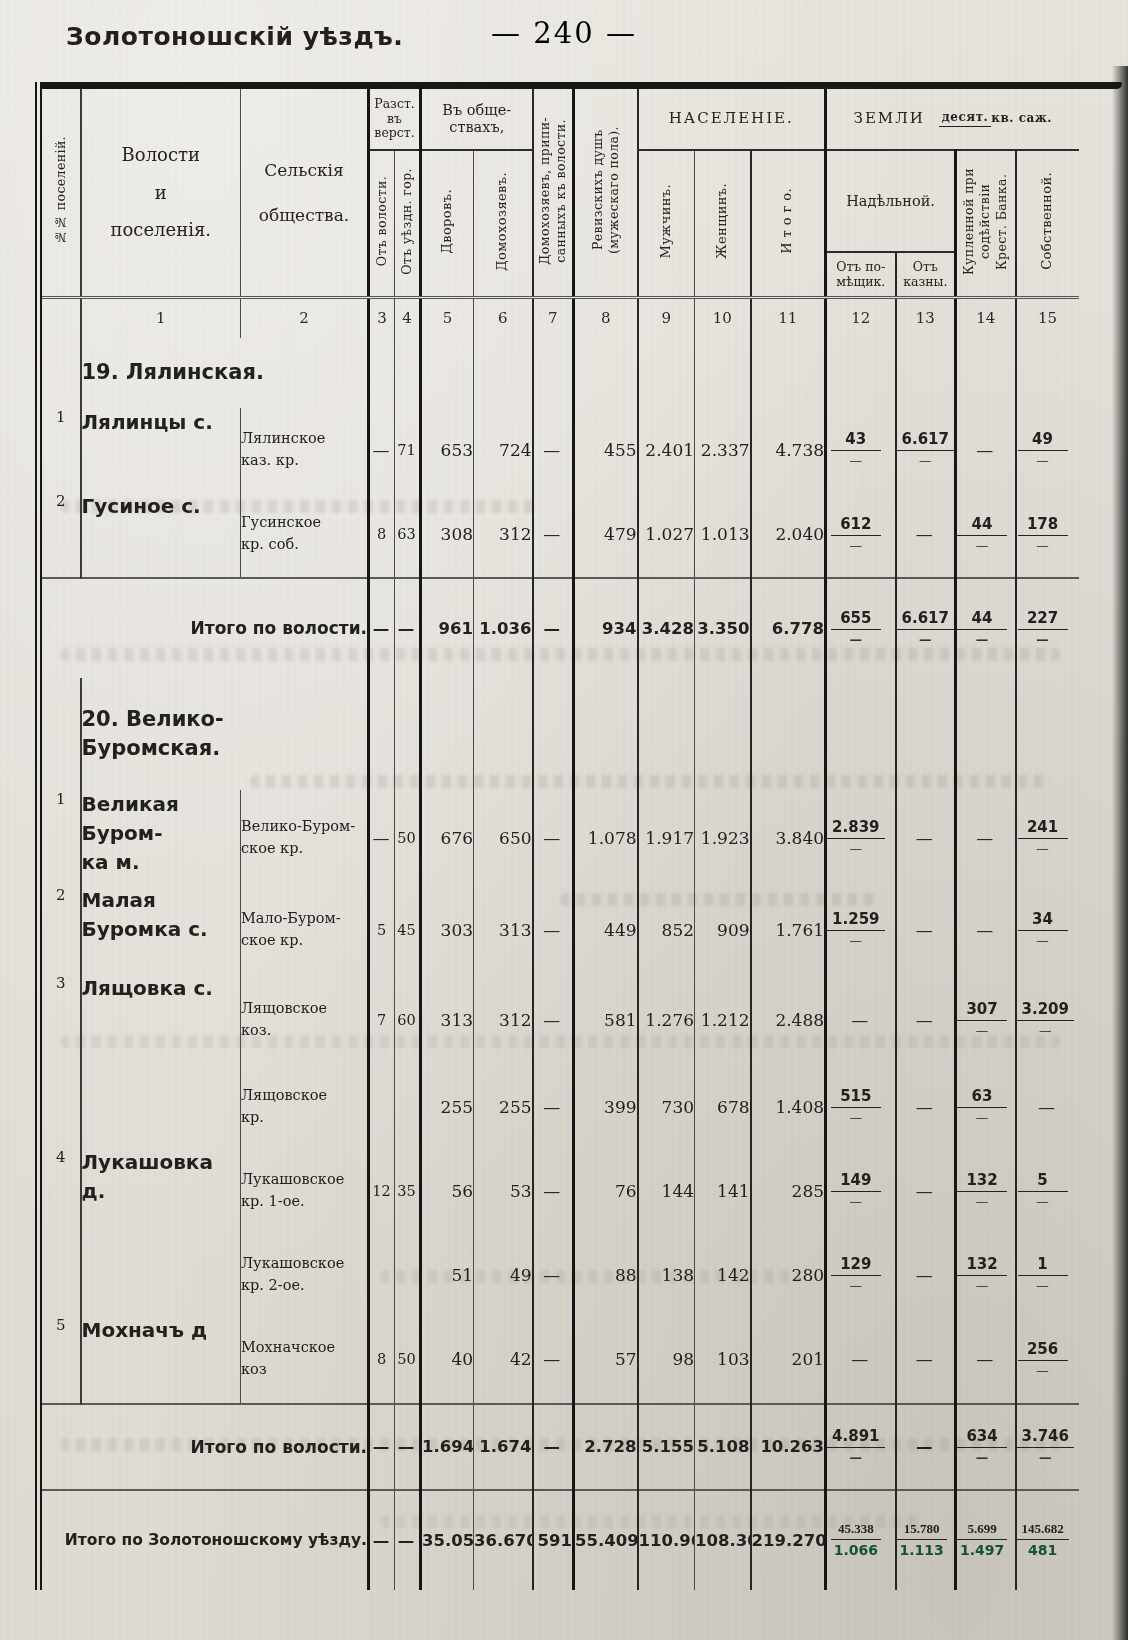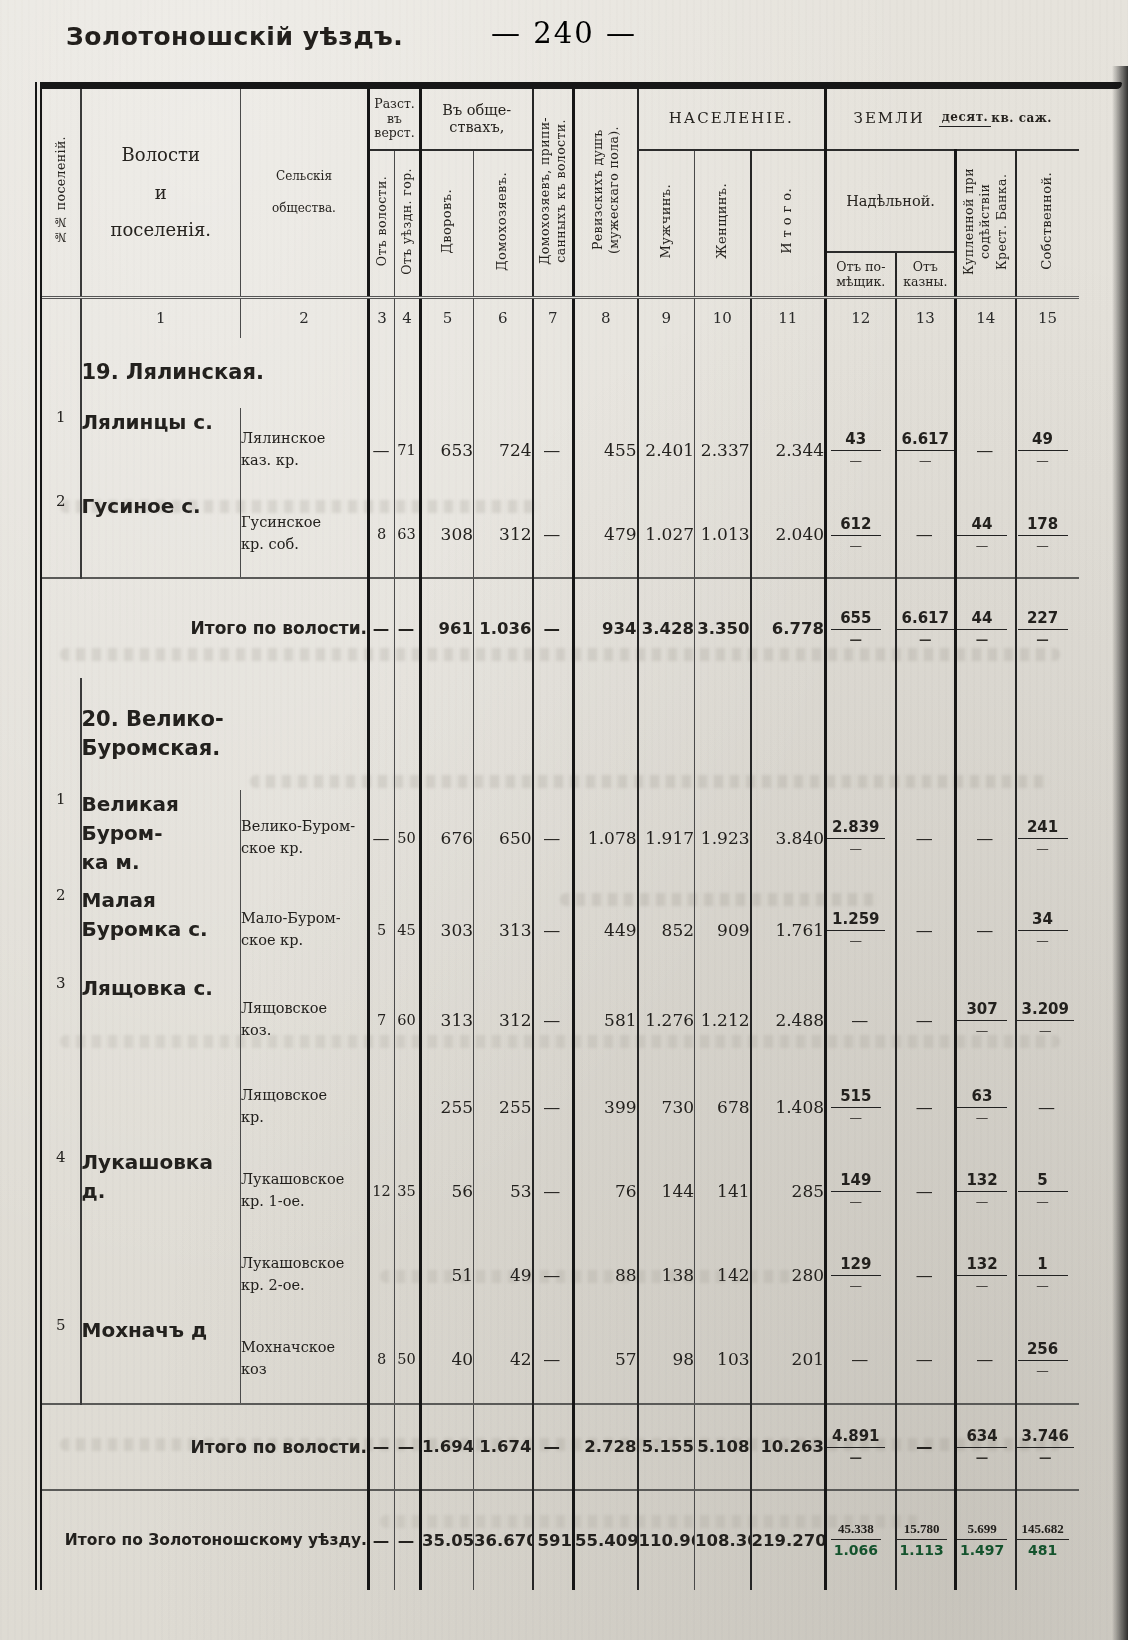--- a/index.html
+++ b/index.html
@@ -127,21 +127,21 @@
       <col style="width:60px">
       <col style="width:60px">
       <col style="width:63px">
   </colgroup>
   <thead>
     <tr class="hr1">
       <th class="c1" rowspan="3"><span class="vert">№№ поселеній.</span></th>
       <th class="c2 grp" rowspan="3" style="border-bottom:none;font-size:18px;line-height:2.1;">Волости
 и
 поселенія.</th>
-      <th class="c3 grp" rowspan="3" style="border-bottom:none;font-size:12px;line-height:2.6;">Сельскія
+      <th class="c3 grp" rowspan="3" style="border-bottom:none;font-size:17px;line-height:2.6;">Сельскія
 общества.</th>
       <th class="c4 grp grp-razst" colspan="2">Разст.
 въ
 верст.</th>
       <th class="c6 grp" colspan="2">Въ обще-
 ствахъ,</th>
       <th class="c8" rowspan="3"><span class="vert">Домохозяевъ, припи-
 санныхъ къ волости.</span></th>
       <th class="c9" rowspan="3"><span class="vert">Ревизскихъ душъ
 (мужескаго пола).</span></th>
@@ -219,21 +219,21 @@
         <td class="c3 society">Лялинское
 каз. кр.</td>
         <td class="c4 val dash">—</td>
         <td class="c5 val ctr">71</td>
         <td class="c6 val">653</td>
         <td class="c7 val">724</td>
         <td class="c8 val dash">—</td>
         <td class="c9 val">455</td>
         <td class="c10 val">2.401</td>
         <td class="c11 val">2.337</td>
-        <td class="c12 val">2.344</td>
+        <td class="c12 val">4.738</td>
         <td class="c13 val fraccell"><div class="frac"><div class="ft">43</div><div class="fb">—</div></div></td>
         <td class="c14 val fraccell"><div class="frac"><div class="ft">6.617</div><div class="fb">—</div></div></td>
         <td class="c15 val dash">—</td>
         <td class="c16 val fraccell"><div class="frac"><div class="ft">49</div><div class="fb">—</div></div></td>
       </tr>
       <tr class="row-data" style="height: 86px;">
         <td class="c1 rownum">2</td>
         <td class="c2 name">Гусиное с.</td>
         <td class="c3 society">Гусинское
 кр. соб.</td>

